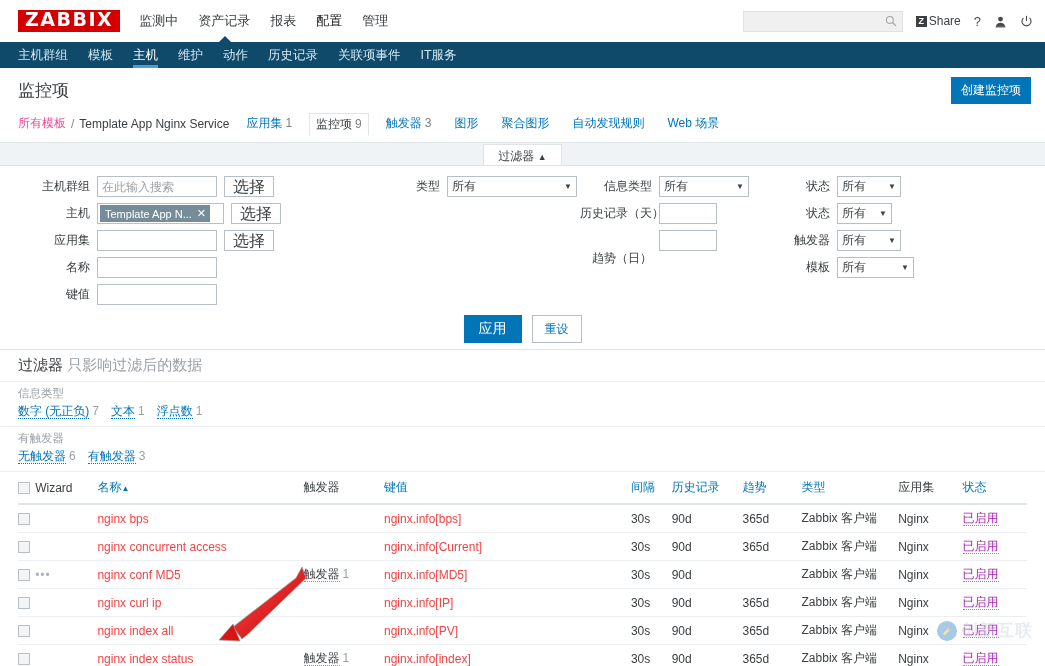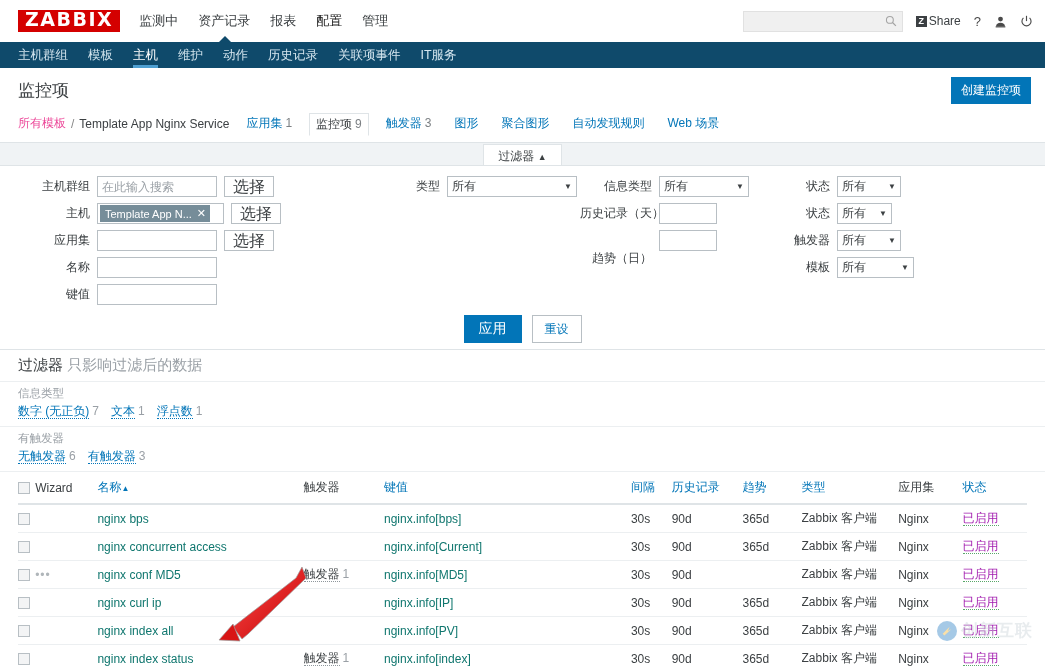--- a/index.html
+++ b/index.html
@@ -294,21 +294,21 @@
   }
   .tbl th.plain { color: #3c4043; }
   .tbl td {
     font-size: 12px;
     padding: 5px 4px 5px 0;
     border-bottom: 1px solid #eceff1;
     color: #3c4043;
     white-space: nowrap;
     overflow: hidden;
   }
-  .link { color: #0f766e; cursor: pointer; }
+  .link { color: #ef4444; cursor: pointer; }
   .enabled { color: #a21caf; border-bottom: 1px dotted #59a869; cursor: pointer; }
   .trg { color: #3c4043; border-bottom: 1px dotted #8f979c; cursor: pointer; }
   .trg-num { color: #9aa0a6; margin-left: 3px; }
   .cb {
     width: 12px; height: 12px;
     border: 1px solid #b8bfc4;
     background: #f3f4f5;
     display: inline-block;
     cursor: pointer;
     vertical-align: middle;

